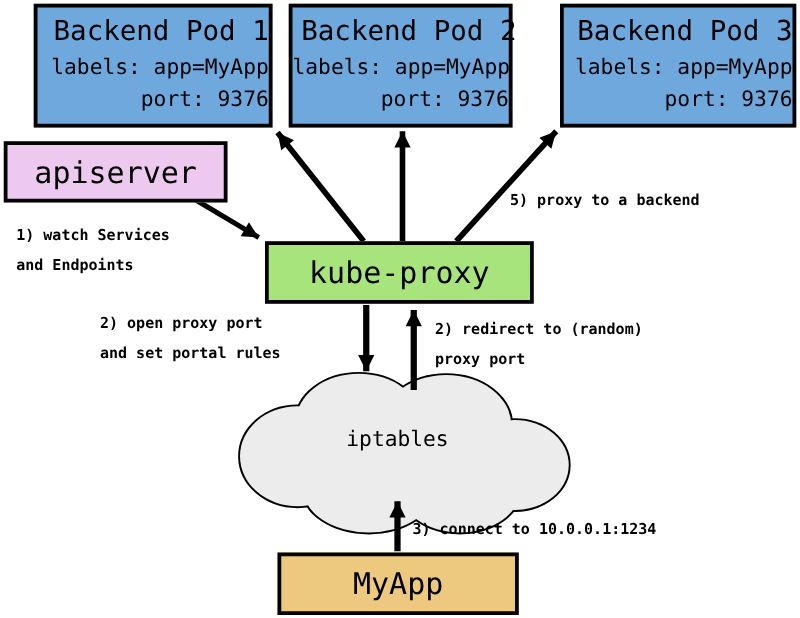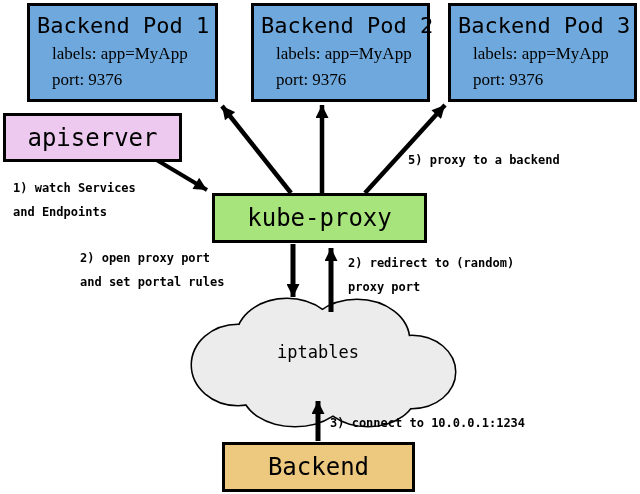--- a/index.html
+++ b/index.html
@@ -2,26 +2,26 @@
 <html><head>
 <meta charset="utf-8">
 <style>
   html,body { margin:0; padding:0; background:#ffffff; }
   .canvas {
     position:relative; width:640px; height:494px; background:#ffffff;
     font-family:"DejaVu Sans Mono", monospace; color:#000; overflow:hidden;
   }
   .overlay-svg { position:absolute; left:0; top:0; width:640px; height:494px; }
   .box { position:absolute; border:3px solid #000; box-sizing:border-box; }
-  .pod { background:#6fa8dc; width:191px; height:99px; top:3px; }
+  .pod { background:#6fa8dc; width:191px; height:99px; top:3px;text-align:right; }
   .pod1 { left:27px; }
-  .pod2 { left:251px; width:179px; }
+  .pod2 { left:231px; width:179px; }
   .pod3 { left:448px; width:189px; }
   .pod-title { font-size:22px; line-height:30px; padding:5px 0 0 7px; white-space:nowrap; }
-  .pod-line  { font-size:17px; line-height:26px; padding-left:22px; white-space:nowrap;font-family:Liberation Serif, serif; }
+  .pod-line  { font-size:17px; line-height:26px; padding-left:0; white-space:nowrap; }
   .label-box { display:flex; align-items:center; justify-content:center; font-size:24px; }
   .apiserver { left:3px;   top:113px; width:179px; height:49px; background:#edc9f0; }
   .kubeproxy { left:212px; top:193px; width:215px; height:50px; background:#a8e47c; }
   .client    { left:222px; top:442px; width:193px; height:50px; background:#edc87f; }
   .annotation {
     position:absolute; font-weight:bold; font-size:12px; line-height:24px;
     white-space:pre-line;
   }
   .step1 { left:13px;  top:176px; }
   .step2 { left:80px;  top:246px; }
@@ -87,21 +87,21 @@
     <div class="pod-line">port: 9376</div>
   </div>
 
   <div class="box label-box apiserver">
     <span>apiserver</span>
   </div>
   <div class="box label-box kubeproxy">
     <span>kube-proxy</span>
   </div>
   <div class="box label-box client">
-    <span>Backend</span>
+    <span>MyApp</span>
   </div>
 
   <div class="iptables-label">iptables</div>
 
   <div class="annotation step1">1) watch Services
 and Endpoints</div>
   <div class="annotation step2">2) open proxy port
 and set portal rules</div>
   <div class="annotation step3">3) connect to 10.0.0.1:1234</div>
   <div class="annotation step4">2) redirect to (random)

